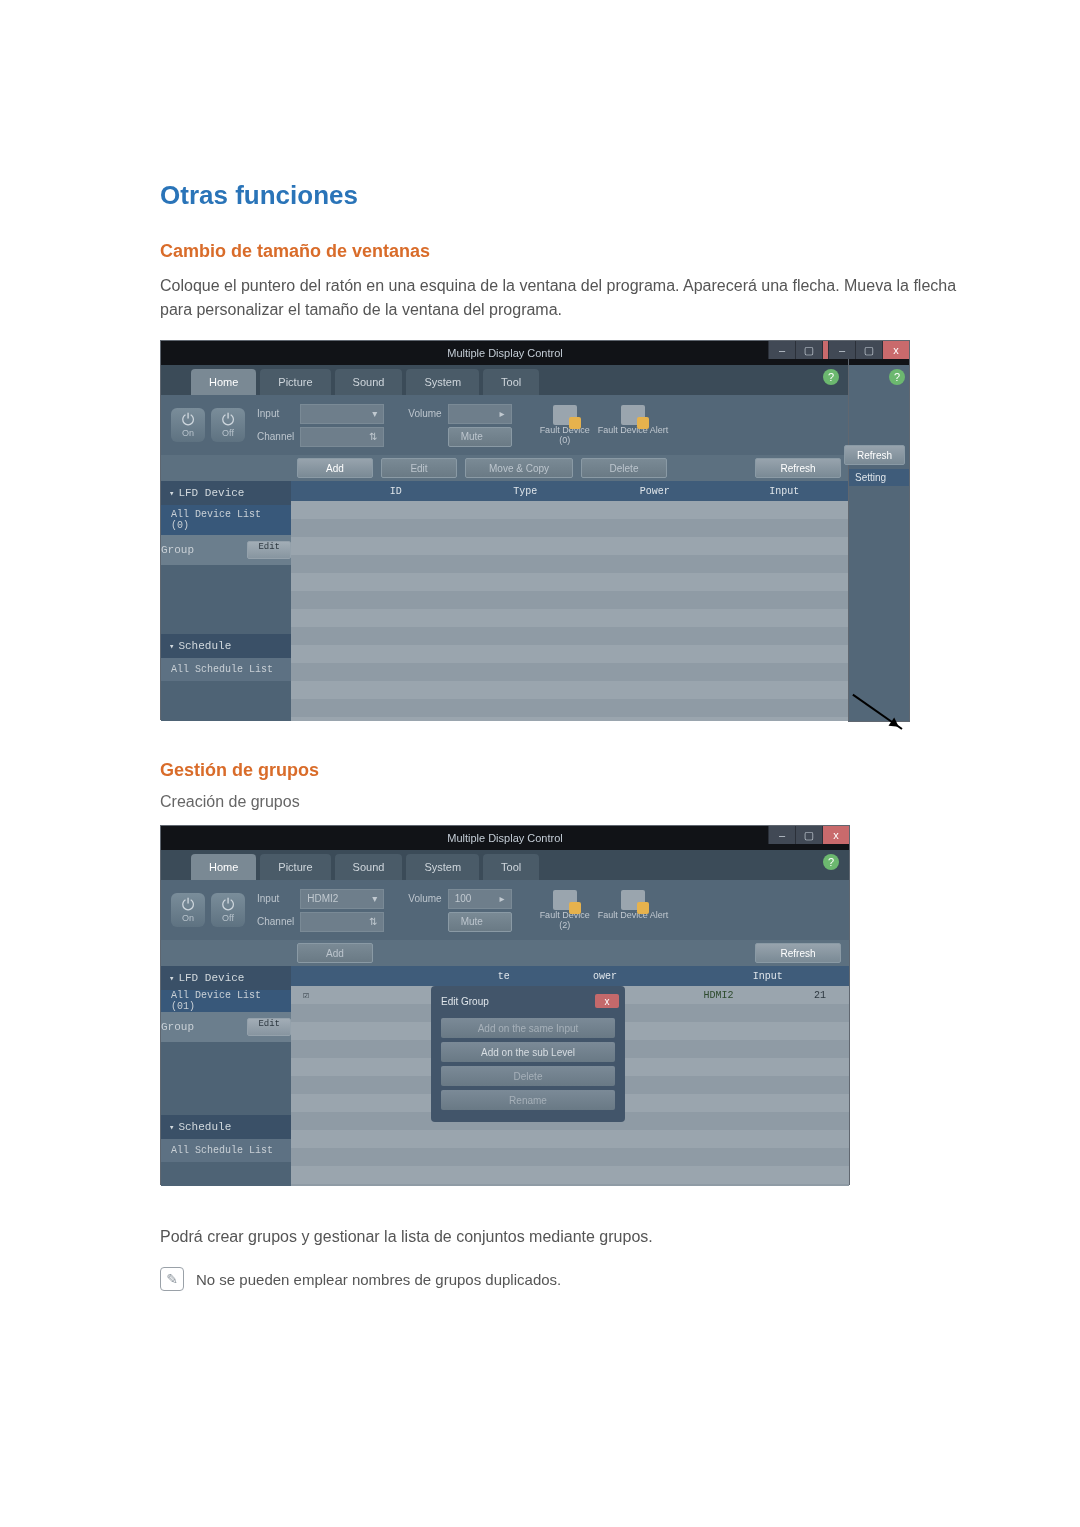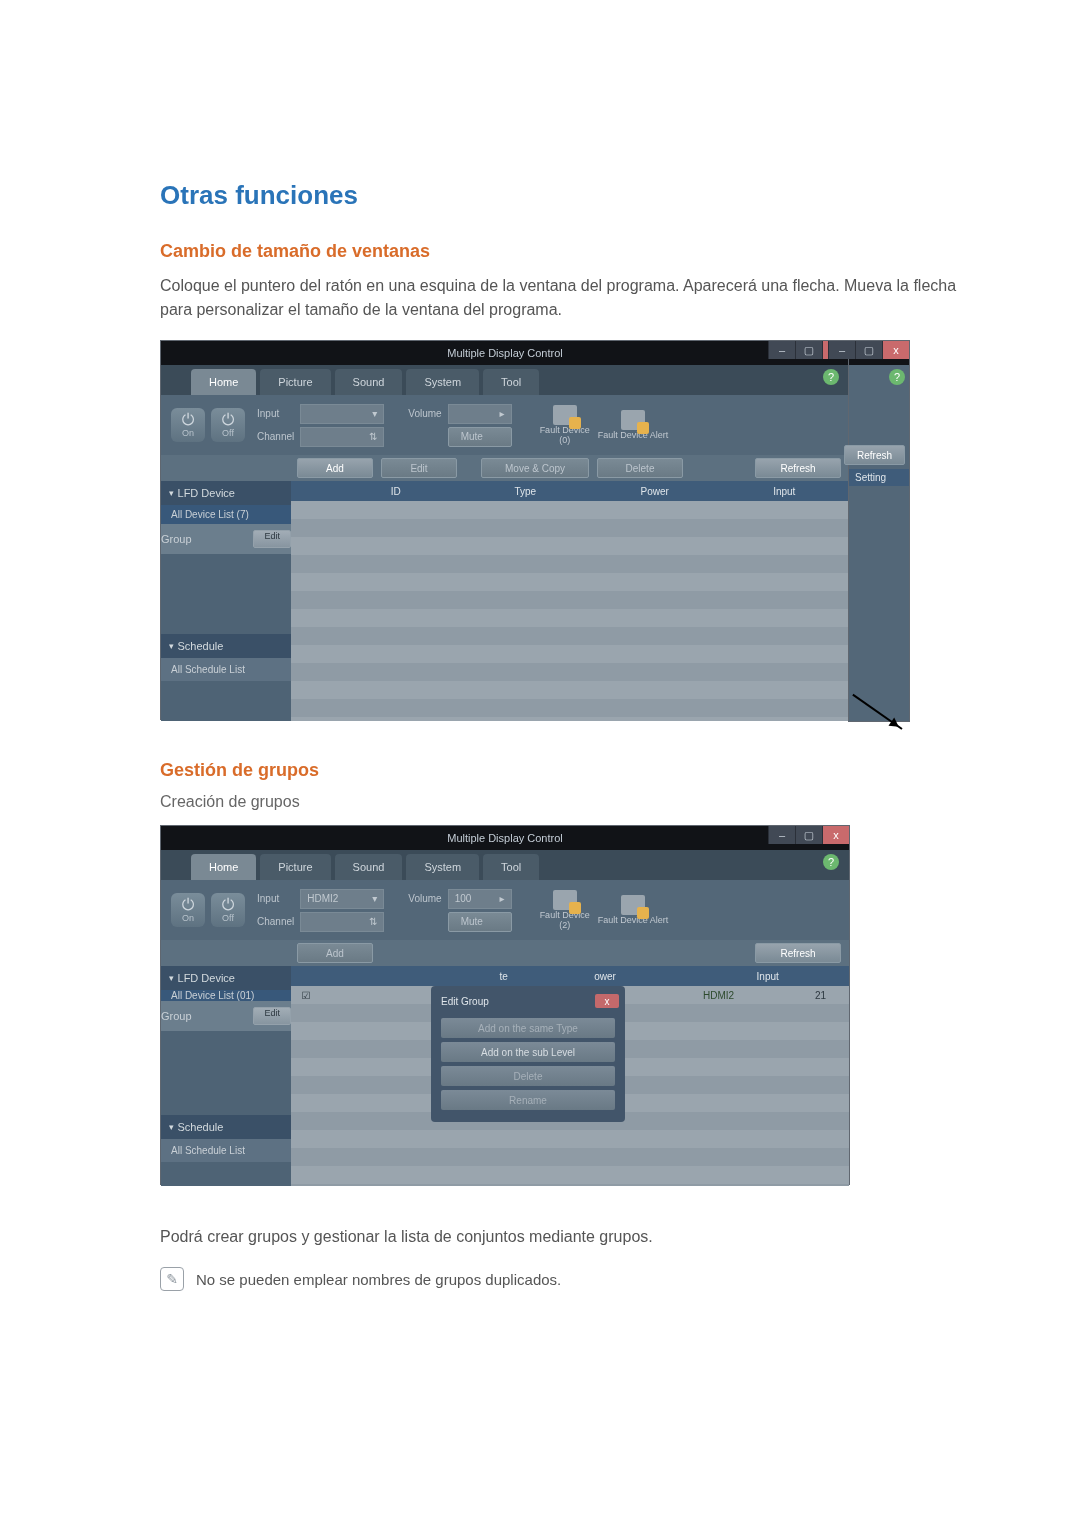--- a/index.html
+++ b/index.html
@@ -164,37 +164,37 @@
       padding: 0 12px;
       font-size: 10px;
       background: linear-gradient(#97a3ad, #7a8a95);
       border: 1px solid #8a9aa5;
       color: #fff;
       display: flex;
       align-items: center;
       border-radius: 2px;
     }
     .btn.dim { color: #bcc5cd; background: linear-gradient(#7a8a95,#6a7a85); }
-    .statusicons { display: flex; gap: 8px; align-items: center; font-size: 9px; color: #c0c8d0; }
+    .statusicons { display: flex; gap: 8px; font-size: 9px; color: #c0c8d0; }
     .staticon { display: flex; flex-direction: column; align-items: center; }
     .staticon .ico { width: 24px; height: 20px; background: #9aa5ae; border-radius: 2px; position: relative; }
     .staticon .warn { position: absolute; right: -4px; bottom: -4px; width: 12px; height: 12px; background: #e6b24d; border-radius: 2px; }
 
     
     .actbar {
       display: flex;
       align-items: center;
       height: 26px;
       background: #5c7080;
       padding: 0 8px;
       gap: 8px;
     }
 
     
-    .split { display: flex; height: 240px; }
+    .split { display: flex; height: 240px; font-family: Liberation Mono, monospace; }
     .leftpane {
       width: 130px;
       background: #4e6375;
       color: #c9d0d6;
       font-size: 11px;
       display: flex;
       flex-direction: column;
     }
     .sect {
       padding: 6px 8px;
@@ -408,30 +408,30 @@
             </div>
             <span>Fault Device Alert</span>
           </div>
       </div>
     </div>
 
     <div class="actbar">
       <div style="width:120px;"></div>
       <div class="btn" style="width:50px;justify-content:center;">Add</div>
       <div class="btn dim" style="width:50px;justify-content:center;">Edit</div>
-      <div class="btn dim" style="width:82px;justify-content:center;margin-left:16px;">Move &amp; Copy</div>
+      <div class="btn dim" style="width:82px;justify-content:center;">Move &amp; Copy</div>
       <div class="btn dim" style="width:60px;justify-content:center;">Delete</div>
       <div style="flex:1;"></div>
       <div class="btn" style="width:60px;justify-content:center;">Refresh</div>
     </div>
 
     <div class="split">
       <div class="leftpane">
         <div class="sect">LFD Device</div>
-        <div style="background:#38587a;padding:4px 10px;font-size:10px;">All Device List (7)</div>
+        <div style="background:#38587a;padding:4px 10px;font-size:10px;">All Device List (0)</div>
         <div class="grouprow">
           <span>Group</span>
           <span class="mini">Edit</span>
         </div>
         <div style="flex:1;"></div>
         <div class="sect">Schedule</div>
         <div style="background:#5d7183;padding:6px 10px;font-size:10px;">All Schedule List</div>
         <div style="height:40px;"></div>
       </div>
       <div class="rightpane">
@@ -574,21 +574,21 @@
           </div>
         </div>
       </div>
     </div>
 
     <div class="popup">
       <div class="titlebar">
         <span>Edit Group</span>
         <span class="closebtn">x</span>
       </div>
-      <div class="menubtn dim">Add on the same Type</div>
+      <div class="menubtn dim">Add on the same Input</div>
       <div class="menubtn">Add on the sub Level</div>
       <div class="menubtn dim">Delete</div>
       <div class="menubtn dim">Rename</div>
     </div>
   </div>
 </div>
 
 <div class="para">Podrá crear grupos y gestionar la lista de conjuntos mediante grupos.</div>
 <div class="noteline">
   <span class="noteicon">✎</span>

